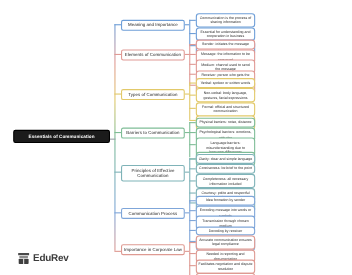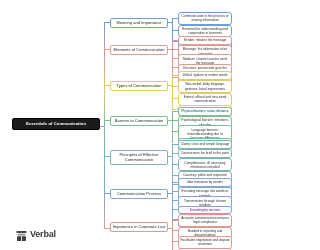--- a/index.html
+++ b/index.html
@@ -179,15 +179,15 @@
 
   <div class="logo">
     <span class="logo-mark">
       <svg viewBox="0 0 22 24" width="11" height="12" aria-hidden="true">
         <rect x="1" y="2" width="20" height="4.2" rx="1" fill="#4a4a4a"></rect>
         <rect x="3" y="7.5" width="16" height="3.4" rx="1" fill="#8d8d8d"></rect>
         <rect x="2" y="12.5" width="18" height="9.5" rx="1.5" fill="#3f3f3f"></rect>
         <rect x="10" y="12.5" width="2" height="9.5" fill="#ffffff" opacity=".85"></rect>
       </svg>
     </span>
-    <span class="logo-text">Verbal</span>
+    <span class="logo-text">EduRev</span>
   </div>
 </div>
 
 </body></html>

